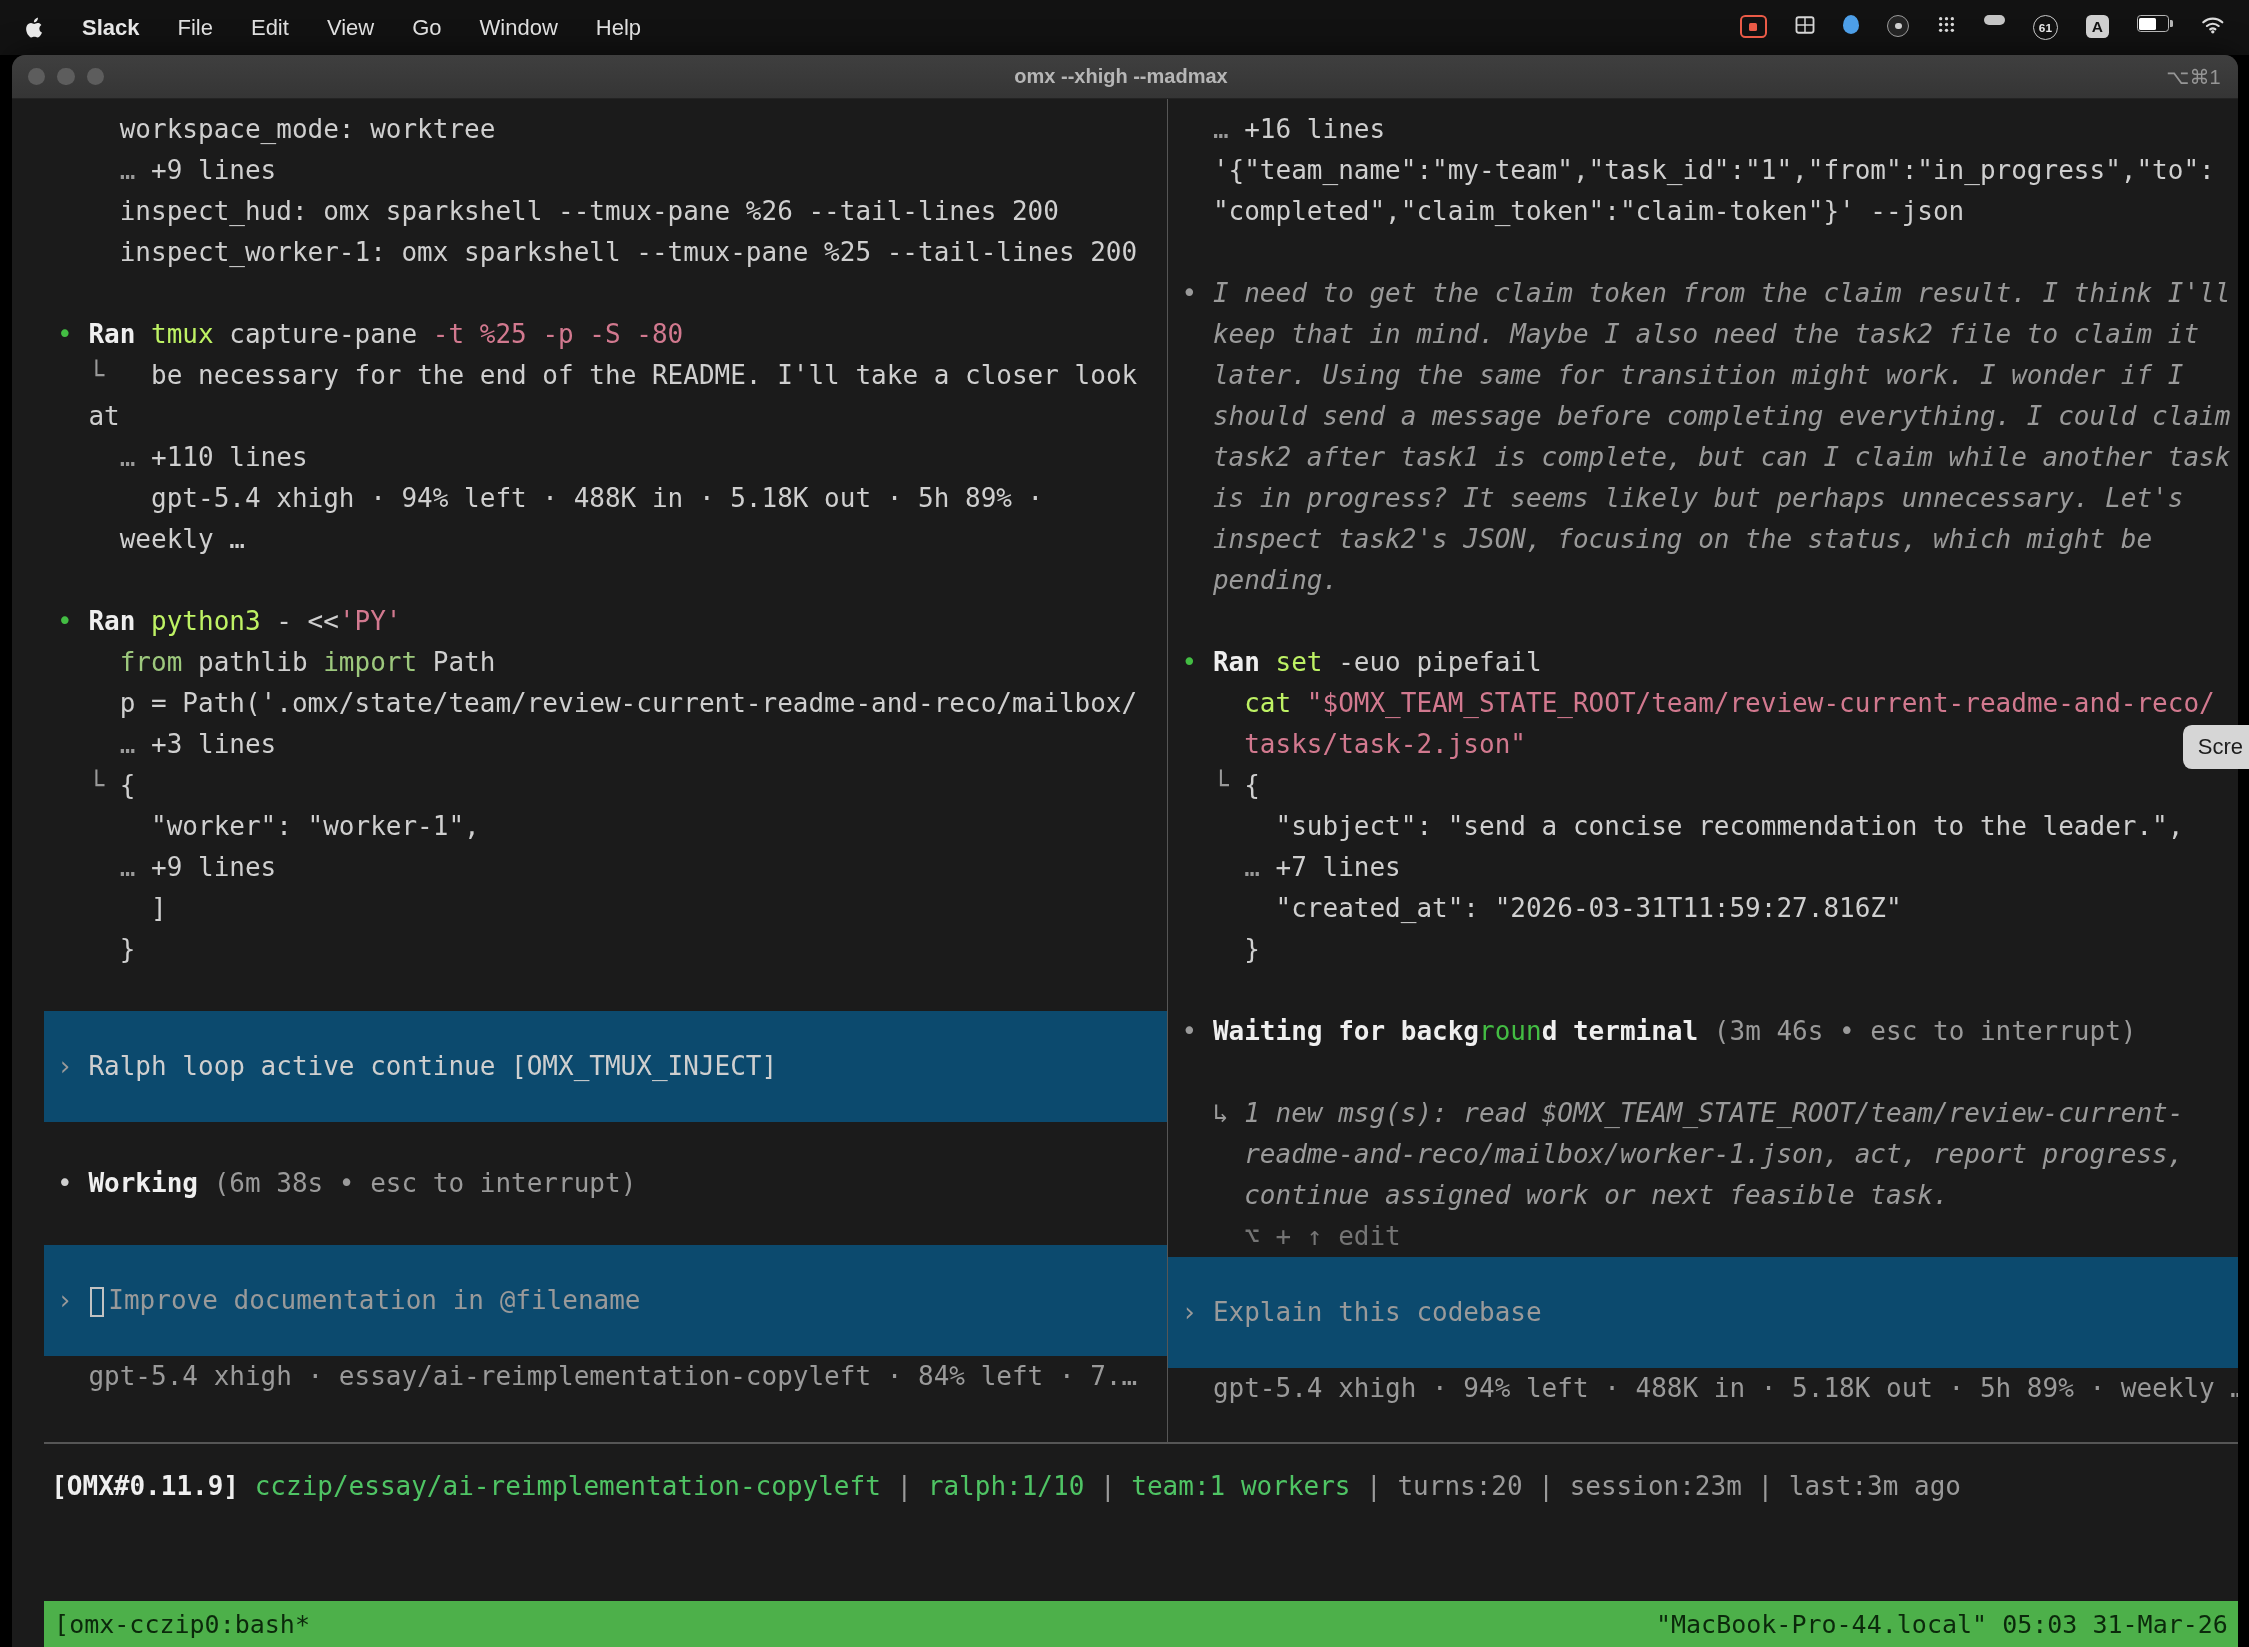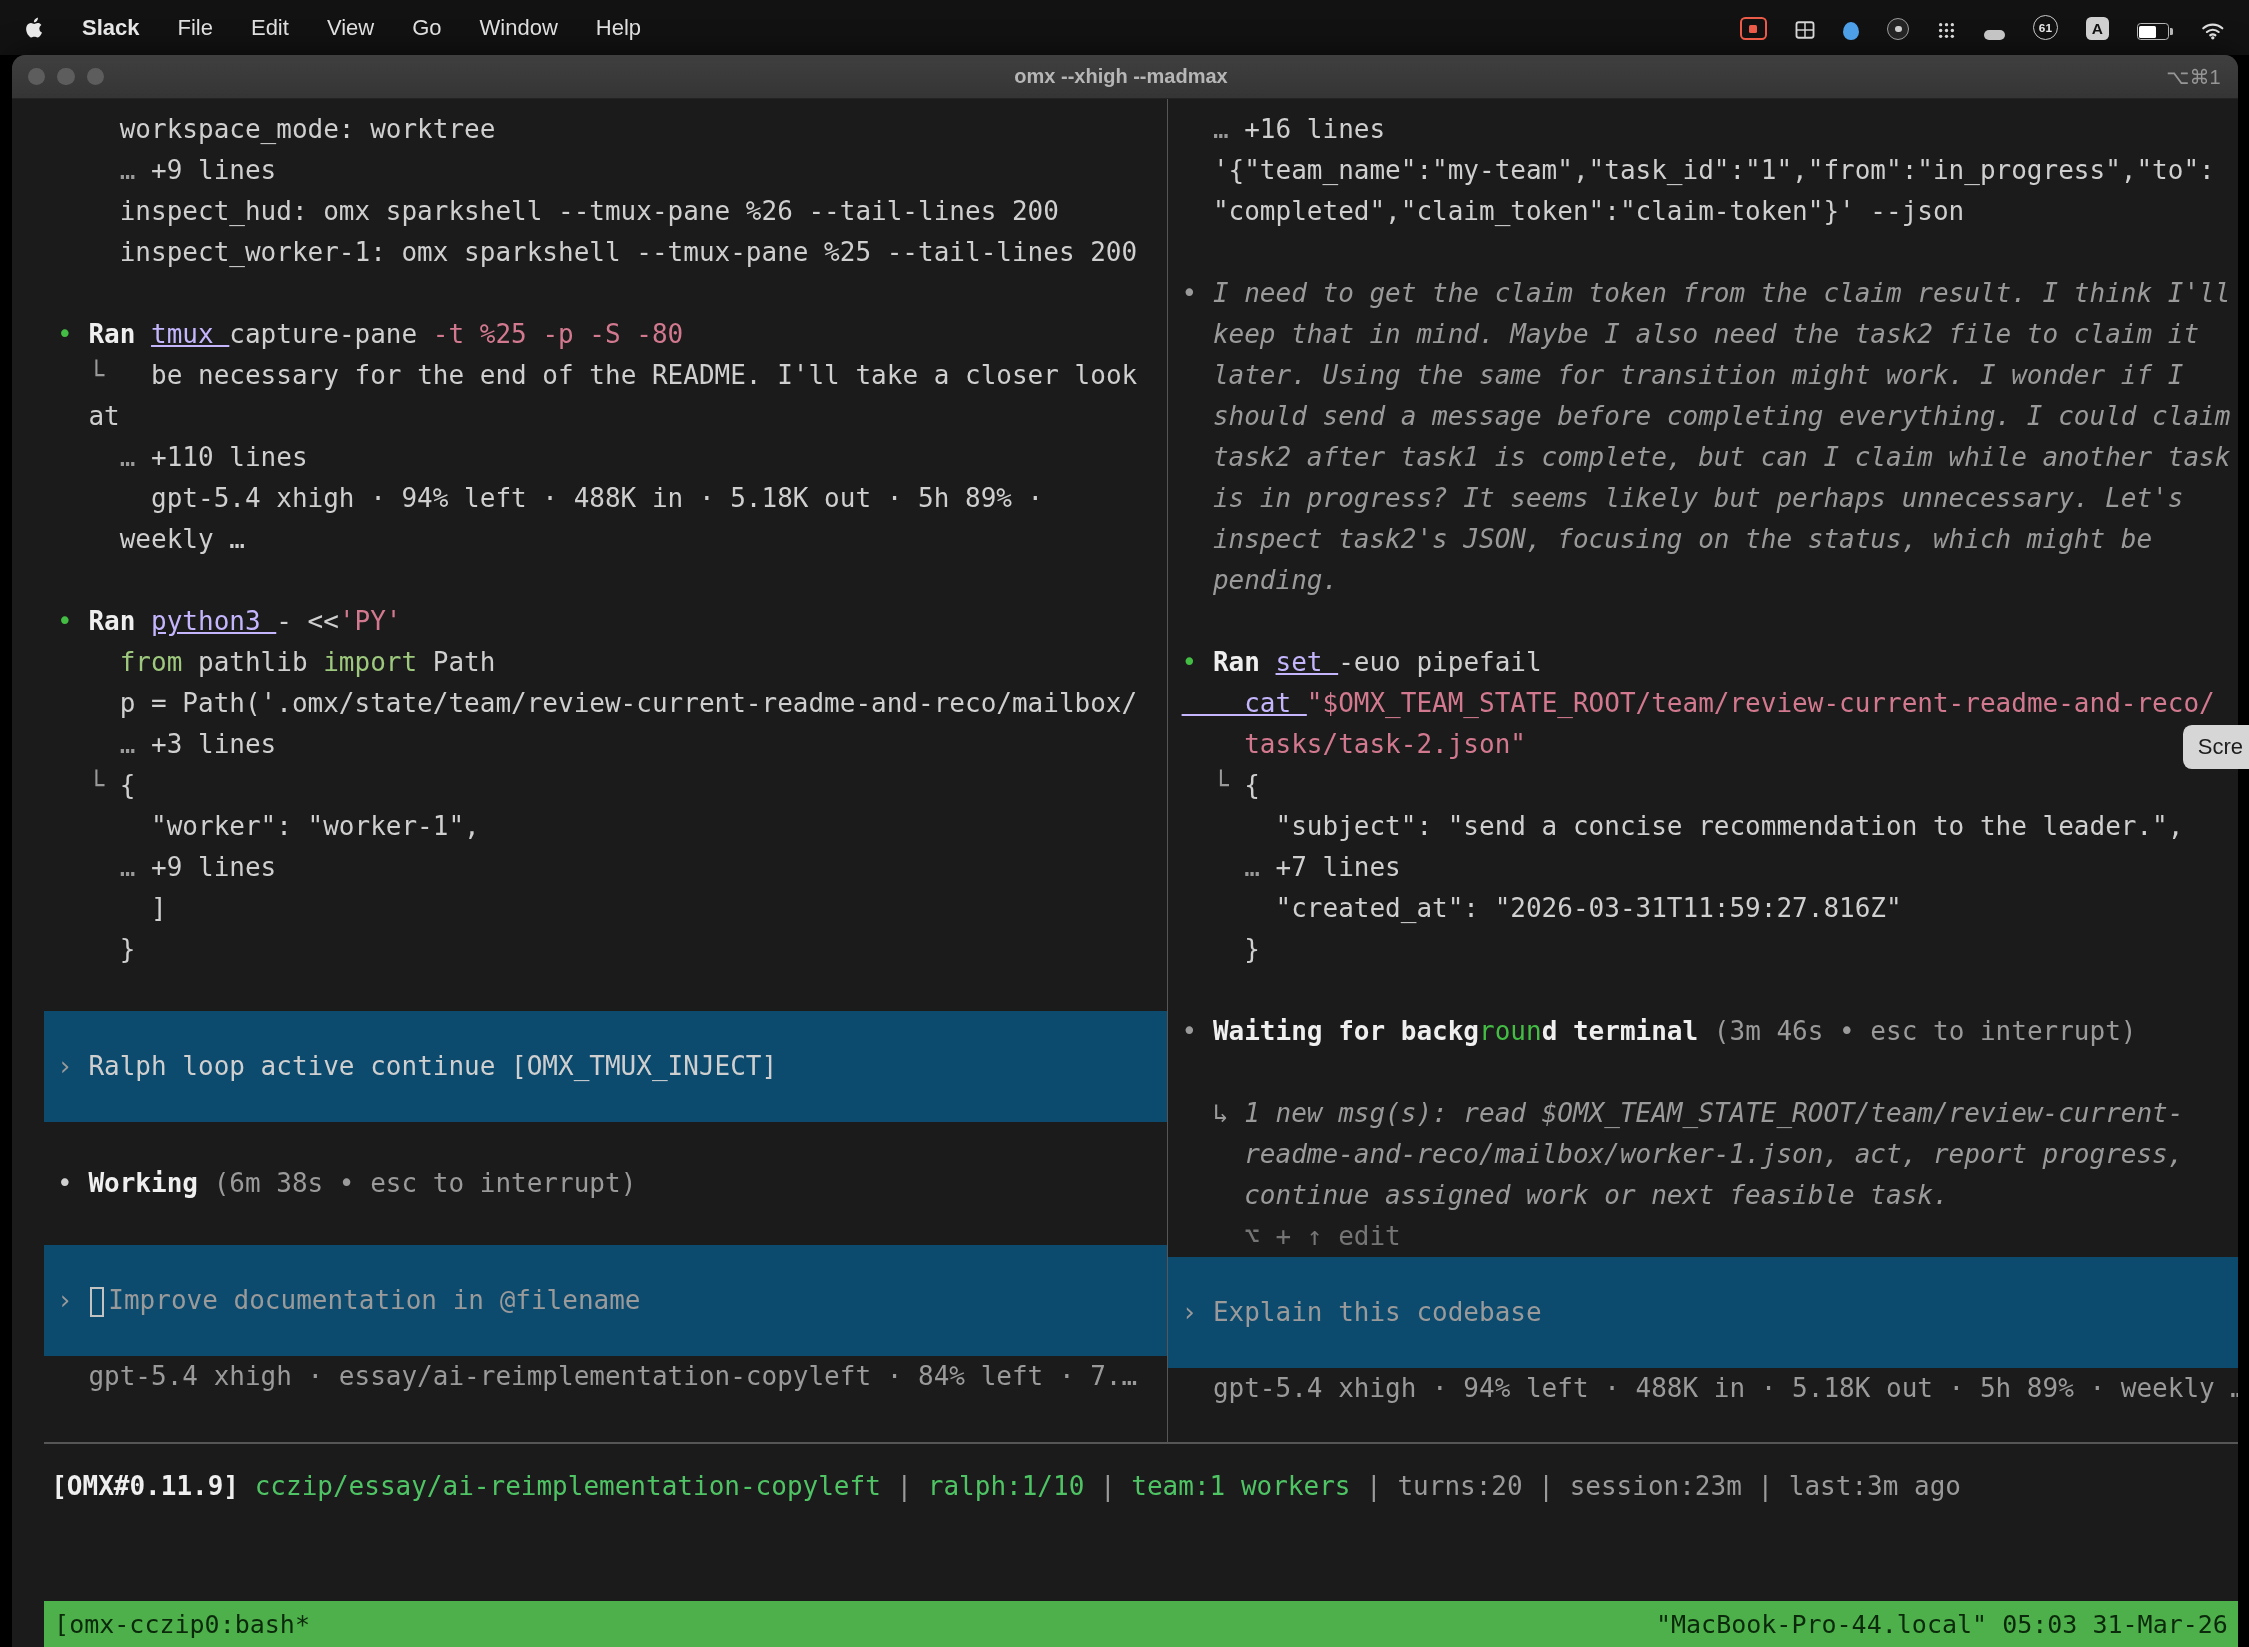--- a/index.html
+++ b/index.html
@@ -3,21 +3,21 @@
 <meta charset="utf-8">
 <style>
   html,body{margin:0;padding:0;background:#000;width:2250px;height:1648px;overflow:hidden;}
 
   
   .menubar{height:55px;display:flex;align-items:center;justify-content:space-between;
     background:#121212;color:#e6e6e6;font:22px "Liberation Sans",sans-serif;padding:0 25px;}
   .mb-left{display:flex;align-items:center;gap:38px;text-align:center;}
   .mb-app{font-weight:700;}
   .mb-item{color:#dedede;}
-  .mb-right{display:flex;align-items:flex-end;gap:28px;}
+  .mb-right{display:flex;align-items:flex-start;gap:28px;}
   .ic{display:inline-flex;align-items:center;justify-content:center;}
   .ic-rec{width:23.6px;height:19px;border:2.2px solid #eb5b47;border-radius:5.2px;}
   .ic-rec::after{content:"";width:8px;height:8px;background:#eb5b47;border-radius:1.5px;}
   .ic-drop{width:16px;height:18.5px;background:#4d9fe8;border-radius:50% 50% 50% 50%/56% 56% 44% 44%;}
   .ic-disc{width:20px;height:20px;border-radius:50%;background:#242424;border:1.5px solid #9b9b9b;}
   .ic-disc::after{content:"";width:6.6px;height:6.6px;border-radius:50%;background:#cfcfcf;}
   .ic-pill{width:20.7px;height:9.6px;background:#c4c4c4;border-radius:5.2px;}
   .ic-badge{width:23px;height:23px;border-radius:50%;border:1.5px solid #c9c9c9;color:#e8e8e8;
     font:700 11.8px "Liberation Sans",sans-serif;}
   .ic-inputA{width:23px;height:23px;border-radius:5.2px;background:#cfcfcf;color:#111;
@@ -53,21 +53,21 @@
   .hud .line{padding-left:7.4px;}
   .tmuxbar{height:47px;flex:0 0 auto;background:#4db04a;color:#0b290b;display:flex;
     justify-content:space-between;align-items:center;font-size:25px;padding:0 10.3px;white-space:pre;}
 
   
   .s-plain{color:#cfcfcf;}
   .s-dim{color:#9a9a9a;}
   .s-dimmer{color:#757575;}
   .s-bold{color:#efefef;font-weight:700;}
   .s-green{color:#43bd43;}
-  .s-blue{color:#c4b5fd;text-decoration:underline;}
+  .s-blue{color:#bef264;}
   .s-pink{color:#d2798f;}
   .s-pykw{color:#9dc87d;}
   .s-italic{color:#9a9a9a;font-style:italic;}
   .s-hgreen{color:#4fc464;}
   .cursor{display:inline-block;width:14px;height:29.5px;border:2.2px solid #c2c2c2;
     vertical-align:middle;margin:0 4.4px 0 1.5px;box-sizing:border-box;}
 
   
   .overlay{position:fixed;right:0;top:725px;background:#d6d6d6;color:#1c1c1c;
     font:22px "Liberation Sans",sans-serif;padding:8.9px 5.9px 8.9px 14.8px;border-radius:8.9px 0 0 8.9px;z-index:5;}

